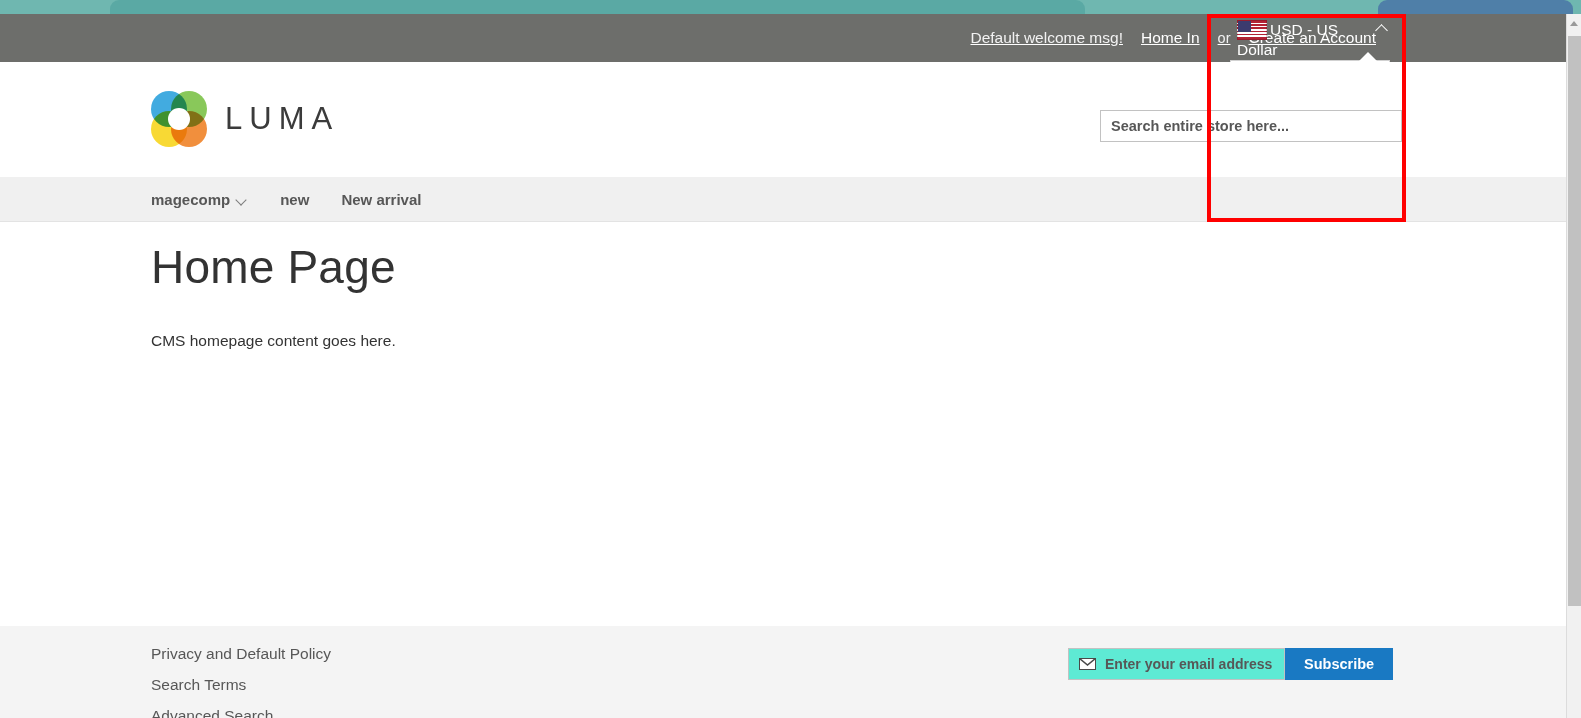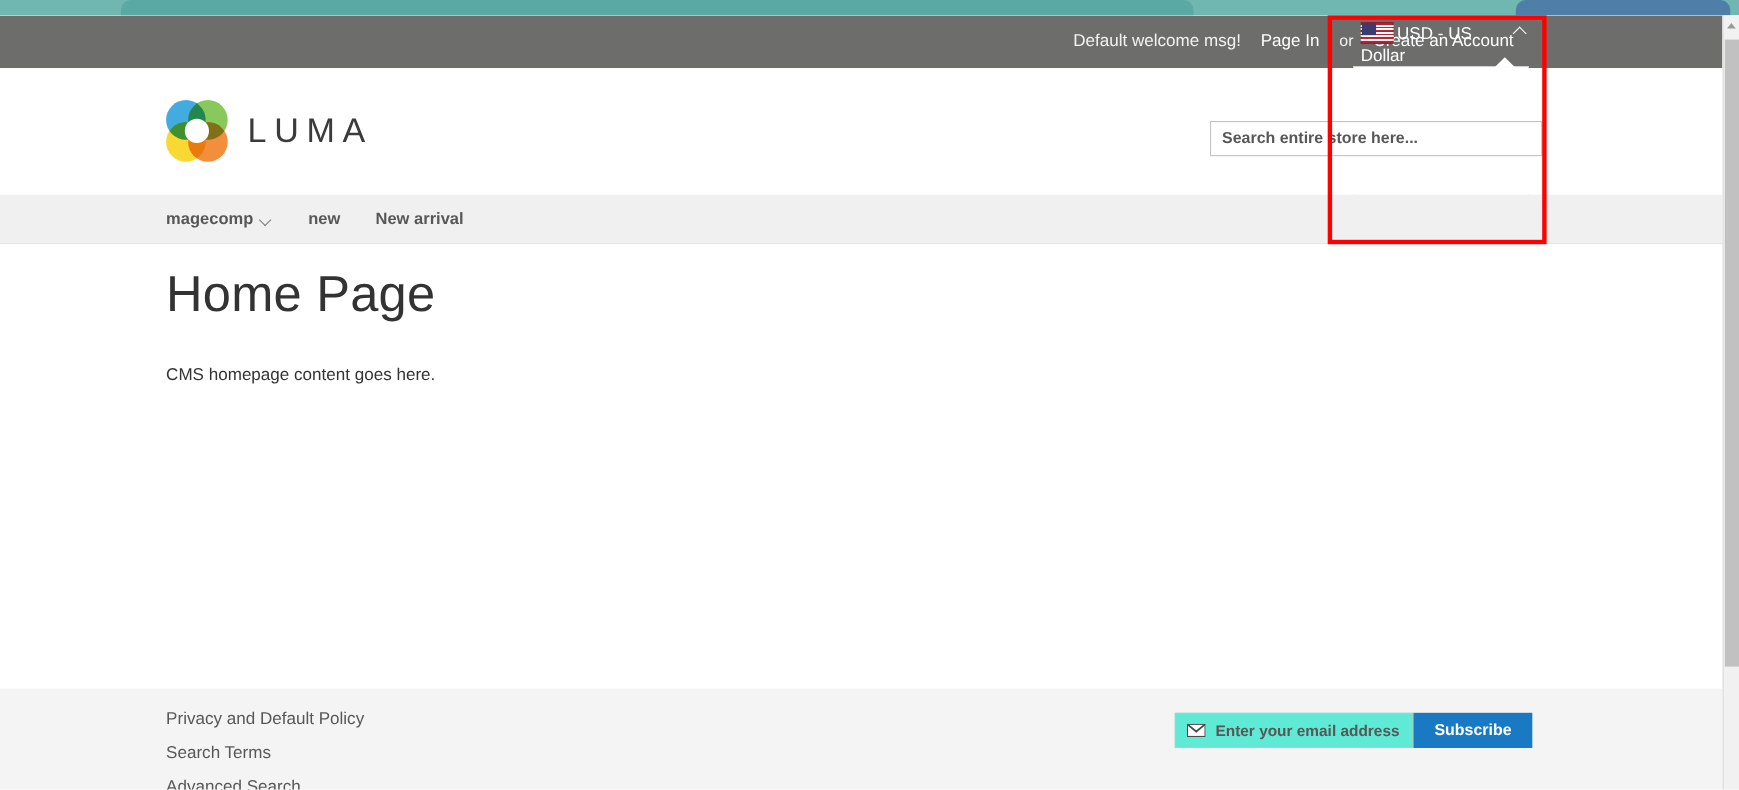--- a/index.html
+++ b/index.html
@@ -32,21 +32,21 @@
   }
 
   
   .topbar {
     position: absolute; left: 0; top: 0; width: 1566px; height: 48px;
     background: #6d6e6b;
   }
   .topbar-inner {
     position: absolute; right: 190px; top: 0; height: 48px;
     display: flex; align-items: center; gap: 18px;
-    color: #ffffff; font-size: 15.5px;
+    color: #ffffff; font-size: 15.5px; text-decoration: underline;
   }
   .topbar-inner .welcome { color: #f2f2f2; }
   .topbar-inner a { color: #ffffff; text-decoration: none; }
   .topbar-inner .or { color: #f2f2f2; font-size: 14.5px; }
 
   
   .currency-switcher {
     position: absolute; left: 1237px; top: 6px; width: 152px; height: 46px;
   }
   .currency-current {
@@ -247,21 +247,21 @@
   <div class="chrome-strip">
     <div class="chrome-tab"></div>
     <div class="chrome-tab2"></div>
   </div>
 
   <div class="viewport">
 
     <div class="topbar">
       <div class="topbar-inner">
         <span class="welcome">Default welcome msg!</span>
-        <a href="#">Page In</a>
+        <a href="#">Home In</a>
         <span class="or">or</span>
         <a href="#">Create an Account</a>
       </div>
 
       <div class="currency-switcher">
         <div class="currency-current">
           <span class="flag flag-us"></span><span>USD - US Dollar</span>
           <span class="chev"></span>
         </div>
 

